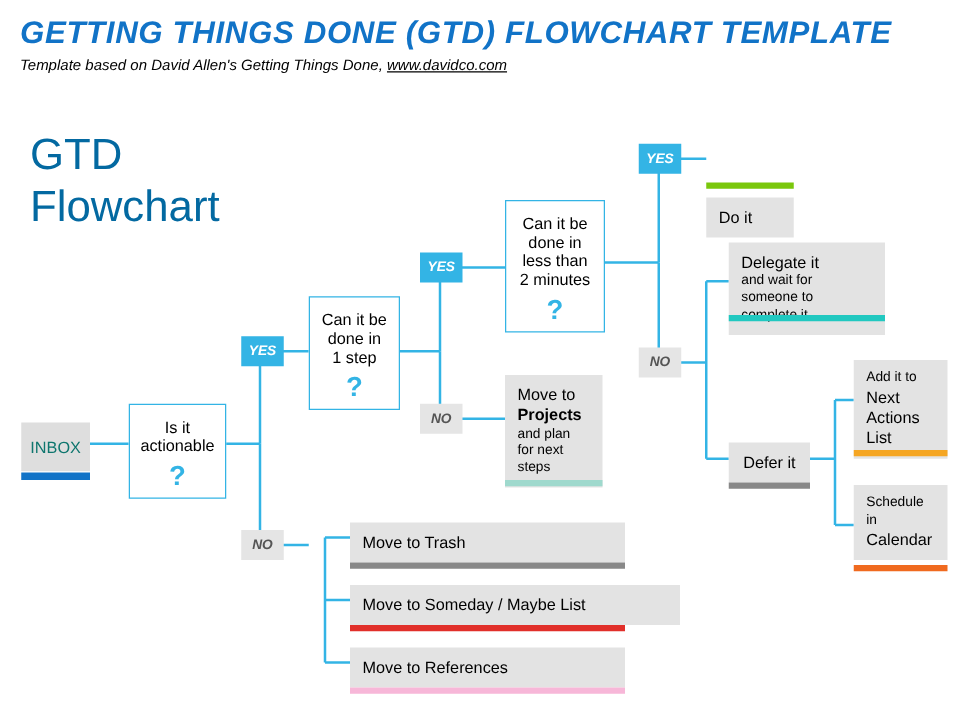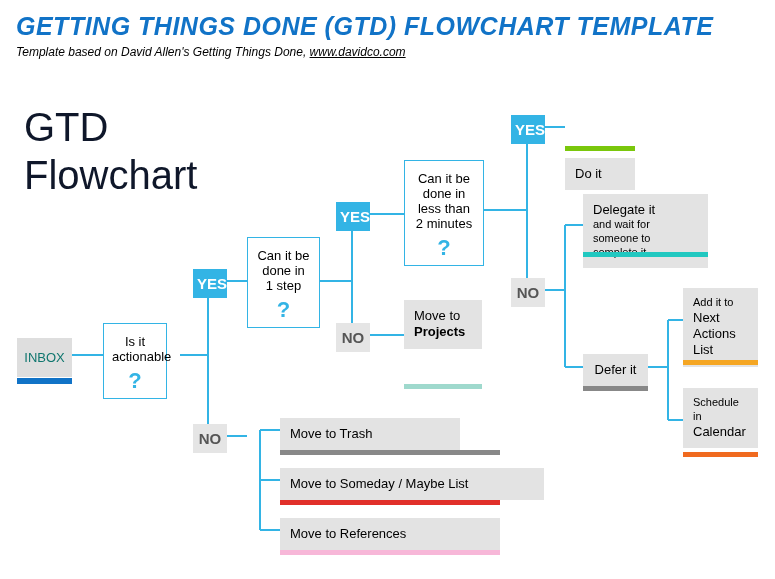--- a/index.html
+++ b/index.html
@@ -2,32 +2,32 @@
 <html><head>
 <meta charset="utf-8">
 <style>
   * { box-sizing: border-box; margin: 0; padding: 0; }
   body { font-family: "Segoe UI", Arial, sans-serif; background: #fff; width: 775px; height: 579px; position: relative; overflow: hidden; }
 
   .page-title { color: #1173c7; font-weight: 800; font-size: 25px; letter-spacing: .5px; padding: 12px 0 4px 16px; font-style: italic; }
   .subtitle   { color: #000; font-style: italic; font-size: 12px; padding-left: 16px; }
   .subtitle a { color: #000; text-decoration: underline; cursor: pointer; }
 
-  .chart-title { color: #0f172a; font-size: 40px; font-weight: 400; position: absolute; left: 24px; top: 103px; line-height: 1.2; }
+  .chart-title { color: #0369a1; font-size: 35px; font-weight: 400; position: absolute; left: 24px; top: 103px; line-height: 1.2; }
 
   svg.lines { position: absolute; left:0; top:0; width:775px; height:579px; pointer-events:none; }
   svg.lines line { stroke:#33b4e5; stroke-width:2; }
 
   .node { position:absolute; background:#fff; font-size:13px; }
   .q-box   { border:1.5px solid #33b4e5; text-align:center; padding:10px 8px 4px; color:#000; }
   .q-mark  { color:#33b4e5; font-size:22px; font-weight:700; display:block; margin-top:4px; }
   .inbox   { background:#dedede; text-align:center; font-weight:400; font-size:13px; padding:12px 6px; color:#0f766e; }
   .inbox-bar{ position:absolute; height:6px; background:#1173c7; }
 
-  .yn      { background:#33b4e5; color:#fff; font-size:15px; font-weight:600; text-align:center; padding:6px 4px; width:34px; }
+  .yn      { background:#33b4e5; color:#fff; font-size:11px; font-weight:600; text-align:center; padding:6px 4px; width:34px;font-style:italic; }
   .yn.no   { background:#e5e5e5; color:#555; }
 
   .act     { background:#e3e3e3; color:#000; font-size:13px; padding:8px 10px; line-height:1.25; }
   .act small{ font-size:11px; display:block; }
   .bar     { position:absolute; height:5px; }
 
   .c-gray  { background:#888; }
   .c-red   { background:#e12f2a; }
   .c-pink  { background:#f7b7d8; }
   .c-teal  { background:#9fd9cd; }
@@ -85,50 +85,51 @@
 
   <line x1="648" y1="367" x2="668" y2="367"></line>
   <line x1="668" y1="320" x2="668" y2="420"></line>
   <line x1="668" y1="320" x2="683" y2="320"></line>
   <line x1="668" y1="420" x2="683" y2="420"></line>
 </svg>
 
 <div class="node inbox" style="left:17px; top:338px; width:55px;">INBOX</div>
 <div class="inbox-bar" style="left:17px; top:378px; width:55px;"></div>
 
-<div class="node q-box" style="left:103px; top:323px; width:64px;">
+<div class="node q-box" style="left:103px; top:323px; width:78px;">
   <span>Is it actionable</span>
   <span class="q-mark">?</span>
 </div>
 
 <div class="node yn" style="left:193px; top:269px;">YES</div>
 <div class="node yn no" style="left:193px; top:424px;">NO</div>
 
 <div class="node q-box" style="left:247px; top:237px; width:73px;">
   <span>Can it be</span><br>
   <span>done in</span><br>
   <span>1 step</span>
   <span class="q-mark">?</span>
 </div>
 
 <div class="node yn" style="left:336px; top:202px;">YES</div>
 <div class="node yn no" style="left:336px; top:323px;">NO</div>
 
-<div class="node act" style="left:280px; top:418px; width:180px;">Move to Trash</div>
+<div class="node act" style="left:280px; top:418px; width:220px;">Move to Trash</div>
 <div class="bar c-gray" style="left:280px; top:450px; width:220px;"></div>
 
 <div class="node act" style="left:280px; top:468px; width:264px;">Move to Someday / Maybe List</div>
 <div class="bar c-red" style="left:280px; top:500px; width:220px;"></div>
 
 <div class="node act" style="left:280px; top:518px; width:220px;">Move to References</div>
 <div class="bar c-pink" style="left:280px; top:550px; width:220px;"></div>
 
 <div class="node act" style="left:404px; top:300px; width:78px;">
   <span>Move to</span><br>
   <b>Projects</b>
+  <small>and plan for next steps</small>
 </div>
 <div class="bar c-teal" style="left:404px; top:384px; width:78px;"></div>
 
 <div class="node q-box" style="left:404px; top:160px; width:80px;">
   <span>Can it be</span><br>
   <span>done in</span><br>
   <span>less than</span><br>
   <span>2 minutes</span>
   <span class="q-mark">?</span>
 </div>

